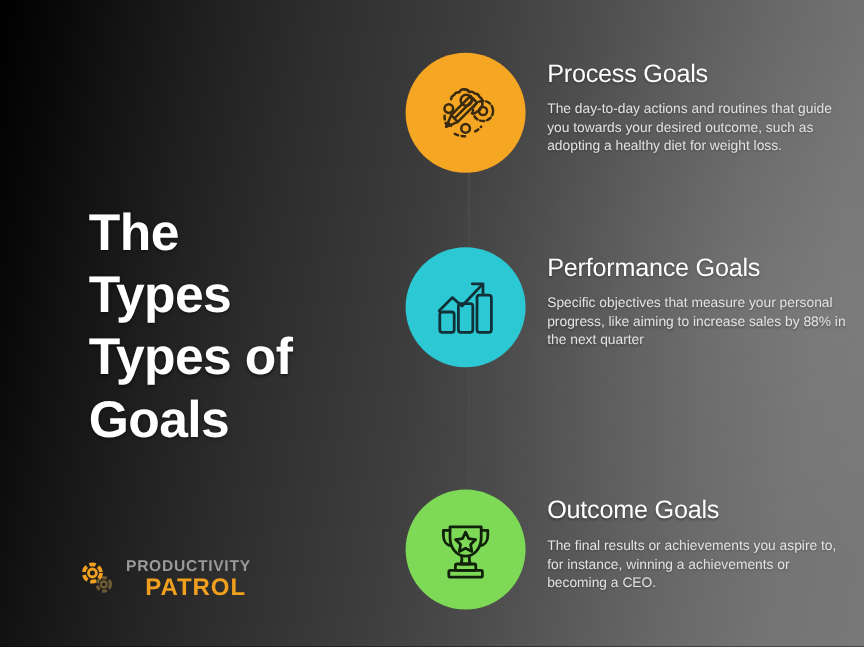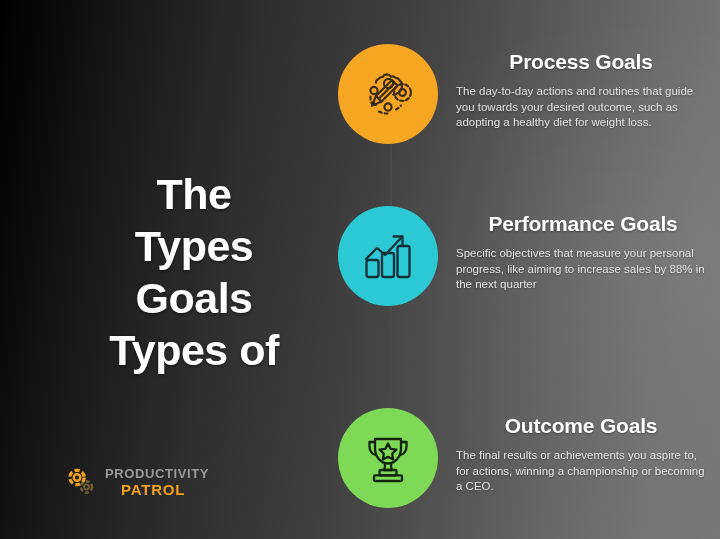--- a/index.html
+++ b/index.html
@@ -40,21 +40,20 @@
                 rgba(255,255,255,0.0) 62%);
     pointer-events: none;
   }
 
   
   .title-block {
     position: absolute;
     left: 74px;
     top: 168px;
     width: 240px;
-    text-align: center;
   }
   .title-line {
     color: #ffffff;
     font-size: 43px;
     line-height: 52px;
     font-weight: bold;
     letter-spacing: -0.5px;
     text-shadow: 0 1px 3px rgba(0,0,0,0.55);
   }
 
@@ -79,21 +78,21 @@
   }
   .logo-top {
     color: #9a9a9a;
     font-size: 13px;
     font-weight: bold;
     letter-spacing: 0.6px;
     display: block;
   }
   .logo-bottom {
     color: #f0a01e;
-    font-size: 15px;
+    font-size: 20px;
     font-weight: bold;
     letter-spacing: 0.8px;
     display: block;
     margin-top: 2px;
     margin-left: 16px;
   }
 
   
   .spine {
     position: absolute;
@@ -130,25 +129,24 @@
   .badge svg { display: block; }
 
   .row-text {
     margin-left: 18px;
     padding-top: 6px;
     width: 250px;
   }
   .row-title {
     color: #ffffff;
     font-size: 21px;
-    font-weight: bold;
+    font-weight: normal;
     letter-spacing: -0.2px;
     line-height: 24px;
     text-shadow: 0 1px 2px rgba(0,0,0,0.35);
-    text-align: center;
   }
   .row-body {
     color: #e3e3e3;
     font-size: 11.5px;
     line-height: 15.5px;
     margin-top: 10px;
     font-weight: normal;
     text-shadow: 0 1px 2px rgba(0,0,0,0.3);
   }
   #row-1 .row-text { width: 262px; }
@@ -156,22 +154,22 @@
 </head>
 <body>
 
 <div id="infographic">
 
   <div id="glow"></div>
 
   <div class="title-block">
     <div class="title-line">The</div>
     <div class="title-line">Types</div>
+    <div class="title-line">Types of</div>
     <div class="title-line">Goals</div>
-    <div class="title-line">Types of</div>
   </div>
 
   <div class="logo">
     <div class="logo-mark">
       <svg width="38" height="38" viewBox="0 0 38 38">
         <g fill="none" stroke="#f0a01e" stroke-width="3.2">
           <circle cx="15" cy="14.5" r="7.2" stroke-dasharray="5.2 2.6"></circle>
         </g>
         <circle cx="15" cy="14.5" r="3.3" fill="none" stroke="#f0a01e" stroke-width="2.4"></circle>
         <g fill="none" stroke="#6b5a33" stroke-width="2.6">
@@ -263,17 +261,17 @@
             <rect x="22.5" y="43" width="17" height="5.4" rx="1.2"></rect>
             <rect x="17" y="48.4" width="28" height="5.6" rx="1.2"></rect>
 
             <path d="M31 16.5l2.6 5.3 5.8.85-4.2 4.1 1 5.8-5.2-2.7-5.2 2.7 1-5.8-4.2-4.1 5.8-.85z"></path>
           </g>
         </svg>
       </span>
     </div>
     <div class="row-text">
       <div class="row-title">Outcome Goals</div>
-      <div class="row-body">The final results or achievements you aspire to, for actions, winning a championship or becoming a CEO.</div>
+      <div class="row-body">The final results or achievements you aspire to, for instance, winning a achievements or becoming a CEO.</div>
     </div>
   </div>
 
 </div>
 
 </body></html>

